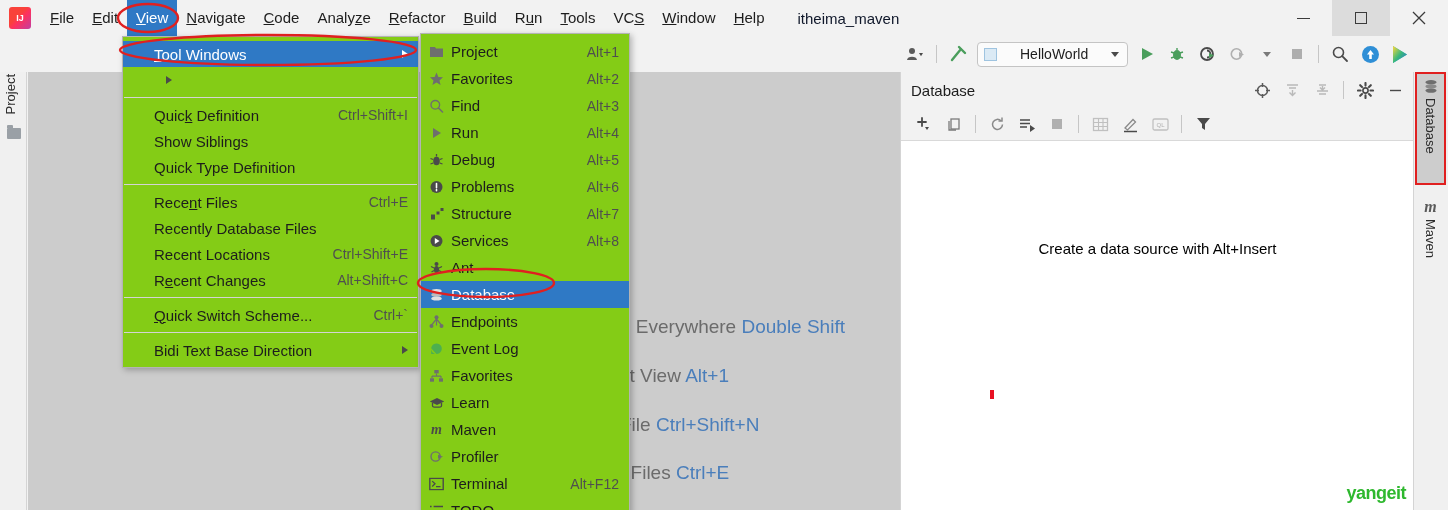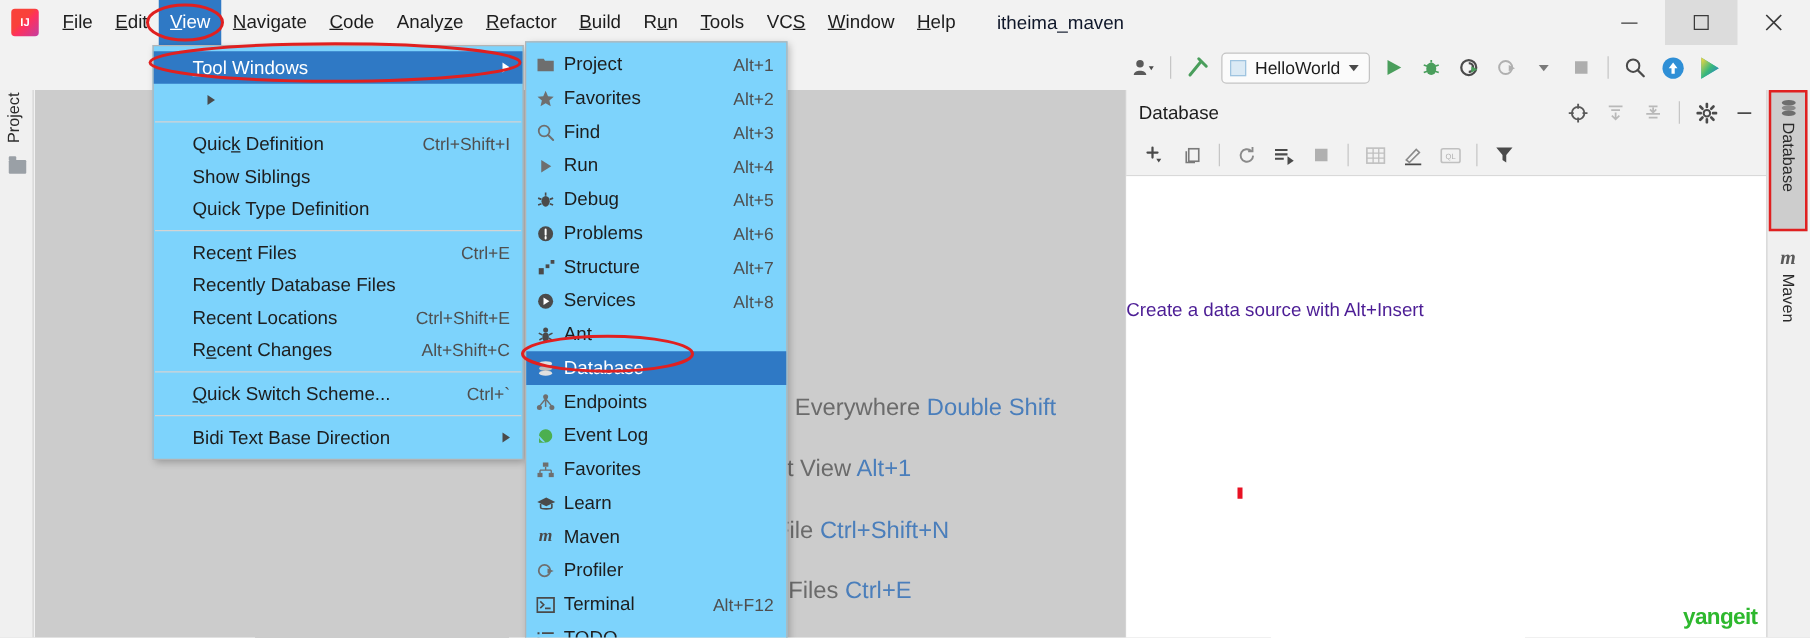--- a/index.html
+++ b/index.html
@@ -47,21 +47,21 @@
   .winbtn .sq { width: 12px; height: 12px; border: 1.5px solid #3b3b3b; }
 
   
   .toolbar2 {
     position: absolute; left: 900px; top: 36px; width: 548px; height: 36px;
     background: #f2f2f2; display: flex; align-items: center;
   }
   .tb-icon { width: 30px; height: 26px; display: flex; align-items: center; justify-content: center; }
   .tb-sep { width: 1px; height: 18px; background: #c6c6c6; margin: 0 6px; }
   .runcfg {
-    display: flex; align-items: center; gap: 7px;
+    display: flex; align-items: center; gap: 23px;
     height: 25px; padding: 0 8px 0 6px; margin: 0 4px;
     border: 1px solid #c4c4c4; border-radius: 4px; background: #fbfbfb;
     font-size: 14px; color: #1d1d1d; white-space: nowrap; justify-content: space-between;
   }
   .runcfg .sq-ico { width: 13px; height: 13px; border: 1.4px solid #9fc4e0; background: #dbeaf5; }
   .caret-d { width: 0; height: 0; border-left: 4px solid transparent; border-right: 4px solid transparent; border-top: 5px solid #4a4a4a; }
 
   
   .left-stripe {
     position: absolute; left: 0; top: 72px; width: 27px; height: 438px;
@@ -106,21 +106,21 @@
     position: absolute; left: 0; top: 36px; width: 513px; height: 33px;
     display: flex; align-items: center; padding-left: 8px;
     border-bottom: 1px solid #d9d9d9;
   }
   .rp-body {
     position: absolute; left: 0; top: 69px; width: 513px; height: 369px;
     background: #ffffff;
   }
   .rp-empty {
     position: absolute; left: 0; right: 0; top: 99px;
-    text-align: left; font-size: 15px; color: #4c1d95;
+    text-align: center; font-size: 15px; color: #000000;
   }
   .cursor-dot {
     position: absolute; left: 89px; top: 249px; width: 4px; height: 9px; background: #e81123;
   }
   .watermark {
     position: absolute; right: 8px; bottom: 6px;
     font-size: 18px; font-weight: bold; color: #2eb82e; letter-spacing: -0.5px; margin-left: 23px;
   }
 
   
@@ -134,21 +134,21 @@
   }
   .vtab-right .lbl {
     writing-mode: vertical-rl; font-size: 13px; color: #2b2b2b;
     white-space: nowrap; margin-top: 3px;
   }
   #vtab-database { top: 73px; height: 112px; background: #cdcdcd; }
   #vtab-maven { top: 192px; height: 92px; background: transparent; }
 
   
   .popup {
-    position: absolute; background: #7dd3fc;
+    position: absolute; background: #84cc16;
     border: 1px solid #b4b4b4; box-shadow: 2px 2px 6px rgba(0,0,0,0.26);
     padding: 4px 0; z-index: 40;
   }
   #view-menu { left: 122px; top: 36px; width: 297px; }
   #toolwindows-menu { left: 420px; top: 33px; width: 210px; }
   .mrow {
     position: relative; height: 26px; display: flex; align-items: center;
     padding-left: 31px; padding-right: 10px; font-size: 15px; color: #1d1d1d;
     white-space: nowrap; cursor: default;
   }

